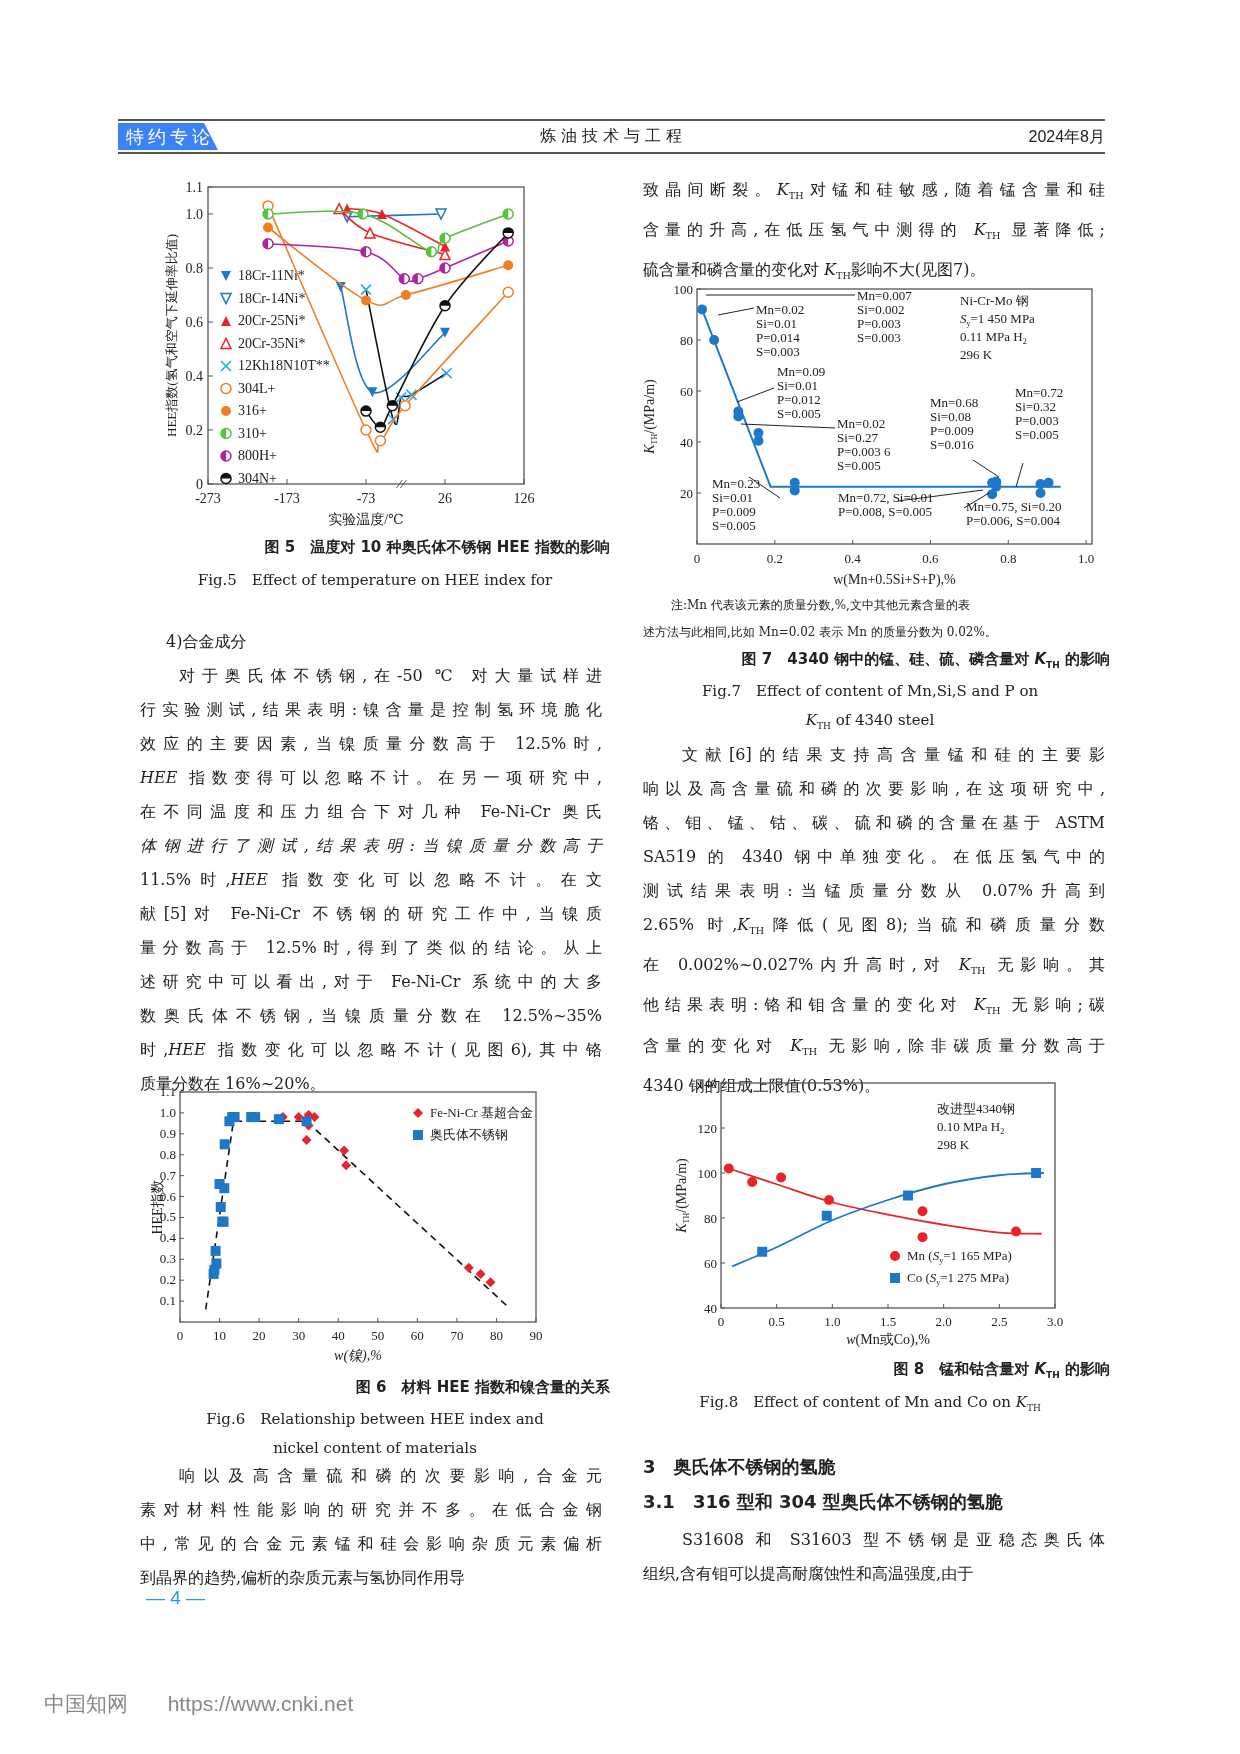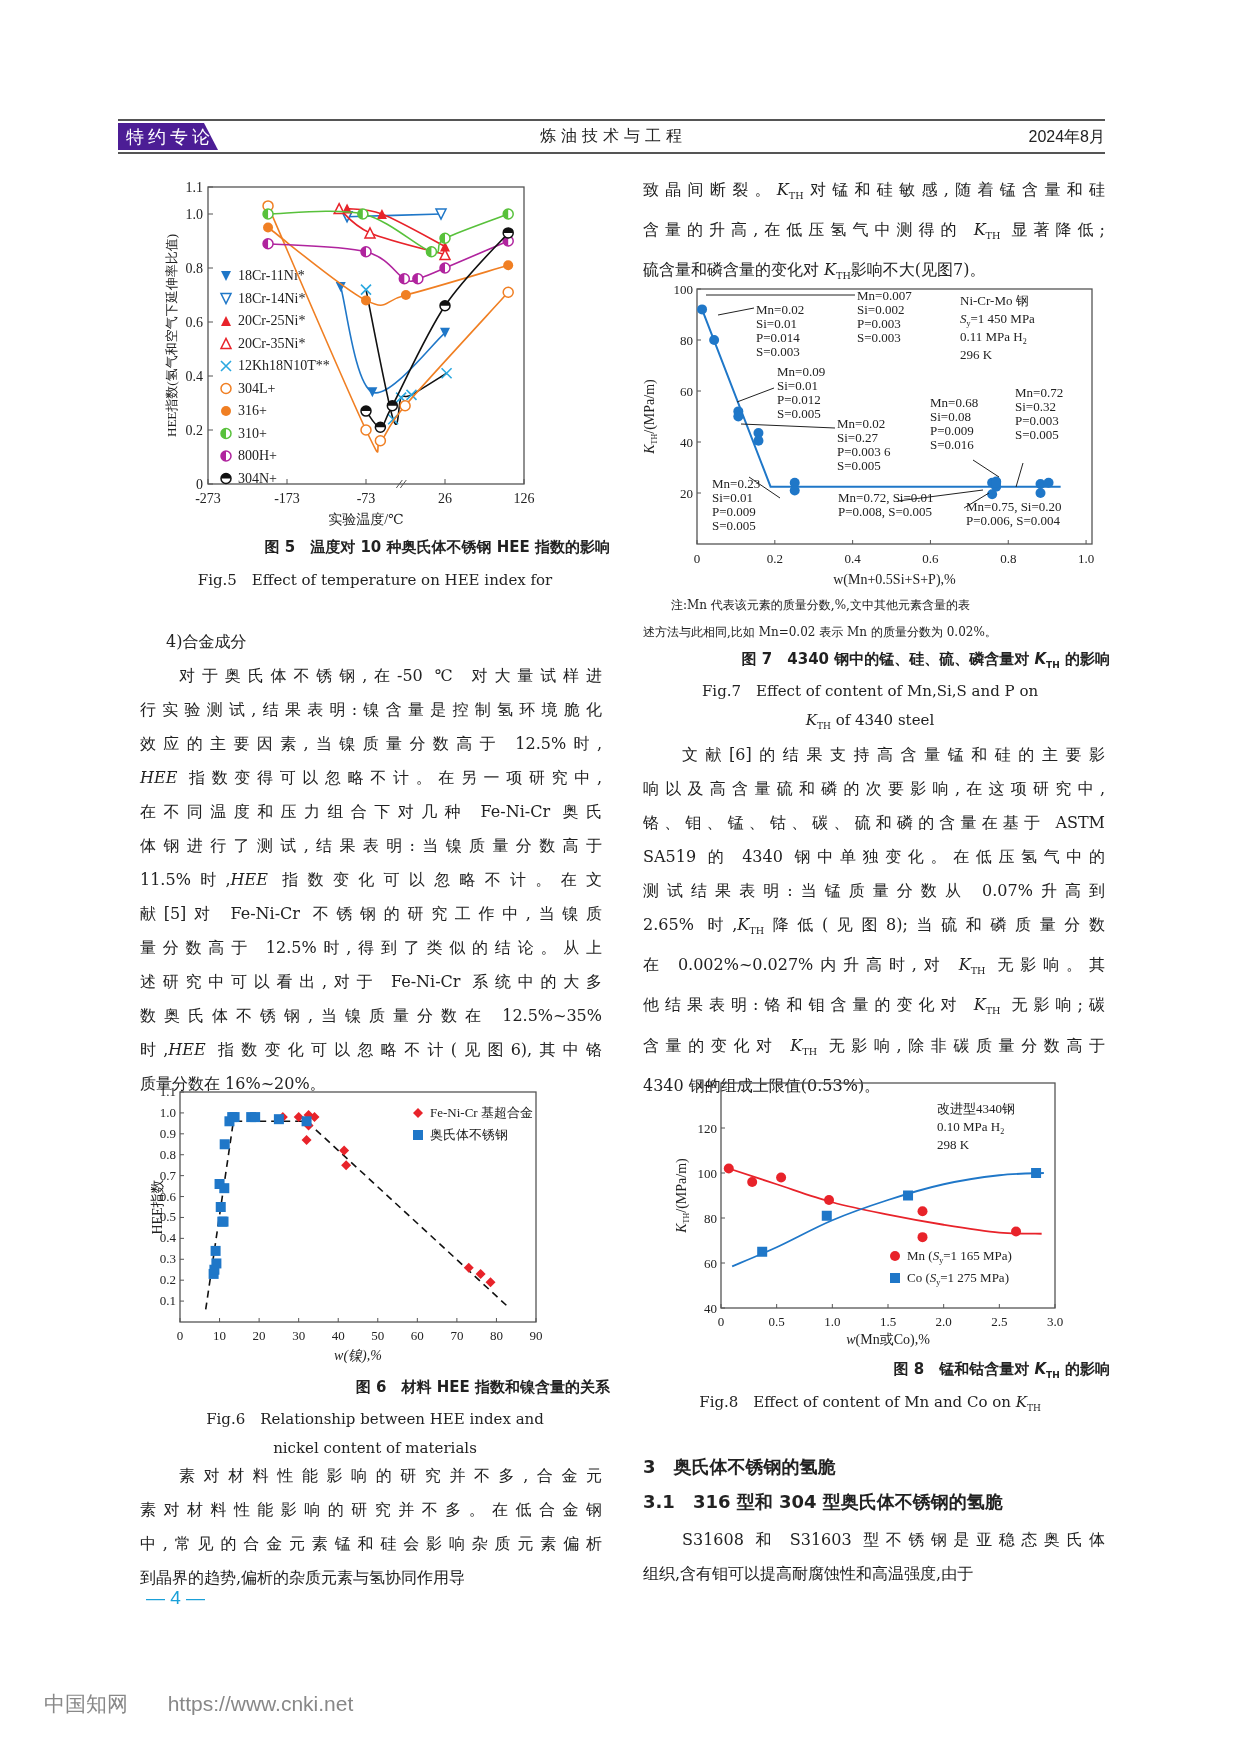--- a/index.html
+++ b/index.html
@@ -1,21 +1,21 @@
 <!DOCTYPE html>
 <html><head>
 <meta charset="utf-8">
 <style>
   html,body{margin:0;padding:0;background:#fff;}
   body{width:1240px;height:1754px;position:relative;overflow:hidden;font-family:"DejaVu Serif","Liberation Serif",serif;color:#222;}
   .abs{position:absolute;}
   
   .hdr-top{position:absolute;left:118px;top:119px;width:987px;height:2px;background:#555;}
   .hdr-bot{position:absolute;left:118px;top:152px;width:987px;height:2px;background:#555;}
-  .hdr-tag{position:absolute;left:118px;top:123px;width:100px;height:27px;background:#4c1d95;clip-path:polygon(0 0,86% 0,100% 100%,0 100%);}
+  .hdr-tag{position:absolute;left:118px;top:123px;width:100px;height:27px;background:#3b82f6;clip-path:polygon(0 0,86% 0,100% 100%,0 100%);}
   .hdr-tag span{position:absolute;left:8px;top:2px;font-family:"DejaVu Sans",sans-serif;font-size:18px;color:#fff;letter-spacing:4px;}
   .hdr-journal{position:absolute;left:540px;top:126px;font-family:"DejaVu Sans",sans-serif;font-size:16px;letter-spacing:5px;color:#222;}
   .hdr-date{position:absolute;right:135px;top:127px;font-family:"Liberation Sans",sans-serif;font-size:16px;color:#222;}
   
   .para{position:absolute;font-size:16px;line-height:34px;text-align:justify;text-align-last:justify;}
   .para.last{text-align-last:left;}
   .cap-cn{position:absolute;font-family:"DejaVu Sans",sans-serif;font-size:15px;font-weight:bold;text-align:right;}
   .cap-en{position:absolute;font-size:15px;text-align:center;line-height:29px;}
   .note{position:absolute;font-size:12px;line-height:27px;}
   .sec{position:absolute;font-family:"DejaVu Sans",sans-serif;font-size:18px;font-weight:bold;}
@@ -161,21 +161,21 @@
   <div>Fig.5　Effect of temperature on HEE index for</div>
 </div>
 
 <div class="para last" style="left:166px;top:625px;width:300px">4)合金成分</div>
 <div id="lp1" class="abs" style="left:140px;top:659px;width:462px">
     <div class="para" style="position: relative; padding-left: 39px;">对于奥氏体不锈钢,在-50 ℃ 对大量试样进</div>
     <div class="para" style="position: relative;">行实验测试,结果表明:镍含量是控制氢环境脆化</div>
     <div class="para" style="position: relative;">效应的主要因素,当镍质量分数高于 12.5%时,</div>
     <div class="para" style="position: relative;"><i>HEE</i> 指数变得可以忽略不计。在另一项研究中,</div>
     <div class="para" style="position: relative;">在不同温度和压力组合下对几种 Fe-Ni-Cr 奥氏</div>
-    <div class="para" style="position: relative;">体钢进行了测试,结果表明:当镍质量分数高于</div>
+    <div class="para" style="position: relative; font-style: italic;">体钢进行了测试,结果表明:当镍质量分数高于</div>
     <div class="para" style="position: relative;">11.5%时,<i>HEE</i> 指数变化可以忽略不计。在文</div>
     <div class="para" style="position: relative;">献[5]对 Fe-Ni-Cr 不锈钢的研究工作中,当镍质</div>
     <div class="para" style="position: relative;">量分数高于 12.5%时,得到了类似的结论。从上</div>
     <div class="para" style="position: relative;">述研究中可以看出,对于 Fe-Ni-Cr 系统中的大多</div>
     <div class="para" style="position: relative;">数奥氏体不锈钢,当镍质量分数在 12.5%~35%</div>
     <div class="para" style="position: relative;">时,<i>HEE</i> 指数变化可以忽略不计(见图6),其中铬</div>
     <div class="para last" style="position: relative;">质量分数在 16%~20%。</div>
   </div>
 
 <svg id="fig6" class="abs" style="left:150px;top:1082px" width="440" height="300">
@@ -257,21 +257,21 @@
     <rect x="151.57777777777778" y="34.27272727272731" width="10" height="10" fill="#1f77c8"></rect>
     <rect x="263" y="48" width="10" height="10" fill="#1f77c8"></rect>
     <text x="280" y="57" font-size="13" fill="#222">奥氏体不锈钢</text>
   </svg>
 <div class="cap-cn" style="left:140px;top:1378px;width:470px">图 6　材料 HEE 指数和镍含量的关系</div>
 <div class="cap-en" style="left:140px;top:1405px;width:470px">
   <div>Fig.6　Relationship between HEE index and</div>
   <div>nickel content of materials</div>
 </div>
 <div id="lp2" class="abs" style="left:140px;top:1459px;width:462px">
-    <div class="para" style="position: relative; padding-left: 39px;">素对材料性能影响的研究并不多,合金元</div>
+    <div class="para" style="position: relative; padding-left: 39px;">响以及高含量硫和磷的次要影响,合金元</div>
     <div class="para" style="position: relative;">素对材料性能影响的研究并不多。在低合金钢</div>
     <div class="para" style="position: relative;">中,常见的合金元素锰和硅会影响杂质元素偏析</div>
     <div class="para last" style="position: relative;">到晶界的趋势,偏析的杂质元素与氢协同作用导</div>
   </div>
 
 <div class="pgnum">— 4 —</div>
 
 <div id="rp1" class="abs" style="left:643px;top:173px;width:462px">
     <div class="para" style="position: relative;">致晶间断裂。<i>K</i><sub>TH</sub>对锰和硅敏感,随着锰含量和硅</div>
     <div class="para" style="position: relative;">含量的升高,在低压氢气中测得的 <i>K</i><sub>TH</sub> 显著降低;</div>

